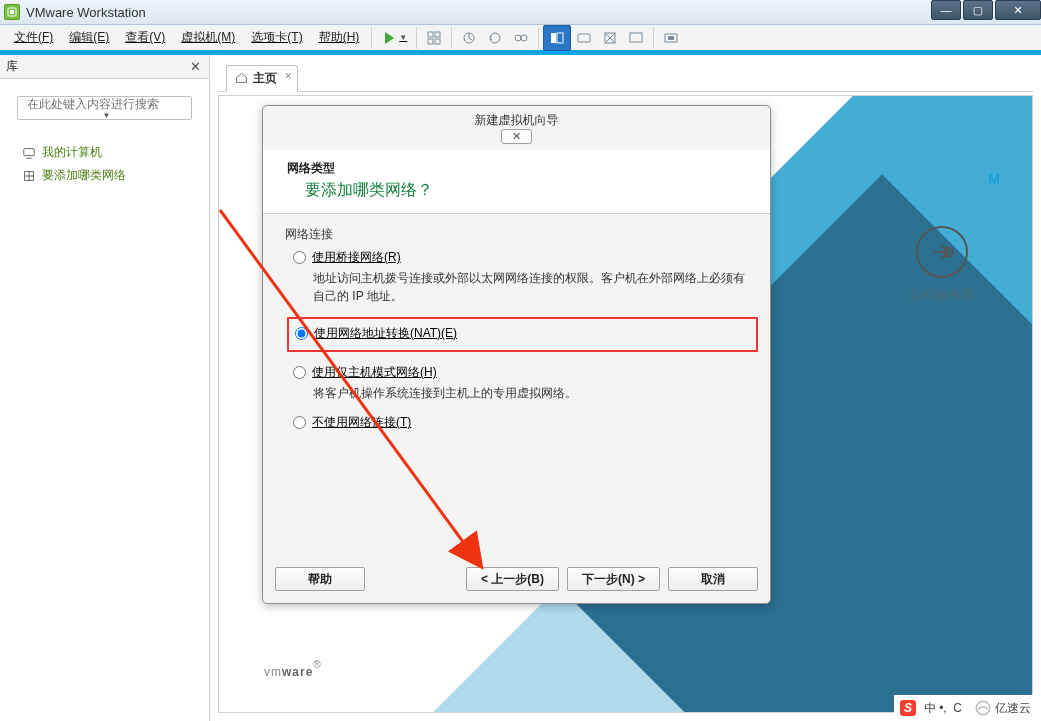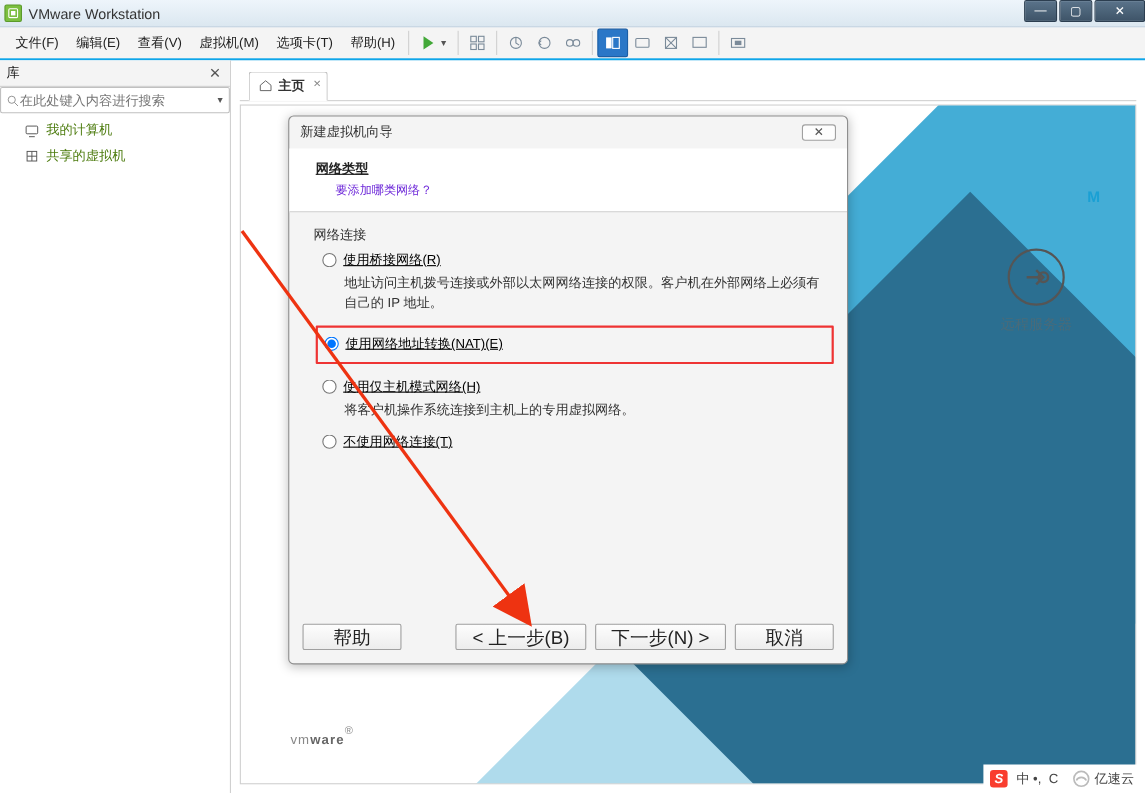--- a/index.html
+++ b/index.html
@@ -6,33 +6,33 @@
   body { background:#fff; width:1041px; height:721px; position:relative; overflow:hidden; }
   
   .titlebar { height:25px; background: linear-gradient(to bottom,#eef5fb,#dbe7f0); border-bottom:1px solid #b0c4d6; display:flex; align-items:center; padding-left:4px; }
   .titlebar .icon-box { width:16px; height:16px; background:#7bbf40; border:1px solid #5a9a2b; border-radius:2px; display:flex; align-items:center; justify-content:center; margin-right:6px; }
   .titlebar .icon-box svg { width:10px; height:10px; }
   .titlebar .title { color:#333; font-size:13px; }
   .winctrl { position:absolute; right:0; top:0; display:flex; }
   .winctrl .btn { width:30px; height:20px; background: linear-gradient(to bottom,#5a738a,#3e5468); border:1px solid #2c3e50; border-radius:2px; margin-left:2px; display:flex; align-items:center; justify-content:center; color:#fff; font-size:11px; cursor:pointer; }
   .winctrl .btn.close { width:46px; background:linear-gradient(to bottom,#5a738a,#3e5468); }
   
-  .menubar { height:30px; background:#f4f4f4; border-bottom:2px solid #0ea5e9; display:flex; align-items:center; padding:0 6px; }
+  .menubar { height:30px; background:#f4f4f4; border-bottom:5px solid #0ea5e9; display:flex; align-items:center; padding:0 6px;text-decoration:underline; }
   .menubar .menu { padding:4px 8px; color:#222; cursor:pointer; }
   .menubar .sep { width:1px; height:22px; background:#d0d0d0; margin:0 4px; }
   .tbbtn { padding:4px 5px; display:flex; align-items:center; justify-content:center; cursor:pointer; border-radius:2px; }
   .tbbtn svg { width:16px; height:16px; }
   .tbbtn .dd { margin-left:2px; font-size:8px; color:#555; }
   
   .main { position:absolute; top:55px; left:0; right:0; bottom:0; display:flex; }
   .sidebar { width:210px; border-right:1px solid #d0d0d0; background:#fff; display:flex; flex-direction:column; }
   .sb-head { height:24px; display:flex; align-items:center; justify-content:space-between; padding:0 6px; border-bottom:1px solid #d0d0d0; background:#f4f4f4; }
   .sb-head .lbl { font-weight:normal; color:#222;}
   .sb-head .x { color:#555; cursor:pointer; font-size:13px; padding:0 2px;}
-  .sb-search { display:flex; align-items:center; border:1px solid #c0c0c0; margin:0; border-radius:2px; height:24px; padding:0 4px;}
+  .sb-search { display:flex; align-items:center; border:1px solid #c0c0c0; margin:17px; border-radius:2px; height:24px; padding:0 4px;flex-direction:column;}
   .sb-search input { flex:1; border:none; outline:none; color:#666; font-size:12px; background:transparent; }
   .sb-search .dd { color:#555; font-size:8px; margin-left:4px; }
   .tree { padding:4px 8px; }
   .tree-item { display:flex; align-items:center; padding:3px 0 3px 14px; color:#4d7c0f; cursor:pointer; }
   .tree-item svg { width:14px; height:14px; margin-right:6px; }
   
   .content { flex:1; position:relative; background:#fff; }
   .tabs { height:28px; border-bottom:1px solid #d0d0d0; display:flex; align-items:flex-end; padding-left:8px; margin:9px 8px 0 8px;}
   .tab { border:1px solid #c0c0c0; border-bottom:1px solid #fff; border-radius:3px 3px 0 0; background:#fff; padding:4px 20px 4px 8px; display:flex; align-items:center; gap:5px; position:relative; bottom:-1px;}
   .tab .home-ico svg { width:13px; height:13px; }
@@ -45,36 +45,36 @@
   .shape2 { position:absolute; right:-180px; bottom:190px; width:460px; height:460px; background:#3aa9d4; transform:rotate(45deg); opacity:0.95; }
   .shape3 { position:absolute; right:170px; bottom:-220px; width:380px; height:380px; background:#a6d7ea; transform:rotate(45deg); opacity:0.9; }
   .vmlogo { position:absolute; left:45px; bottom:30px; color:#888; font-size:22px; letter-spacing:1px; }
   .vmlogo b { font-weight:bold; color:#666; }
   .remote-card { position:absolute; right:25px; top:130px; width:130px; text-align:center; }
   .remote-card .circ { width:52px; height:52px; border:2px solid #555; border-radius:50%; margin:0 auto 8px; display:flex; align-items:center; justify-content:center; }
   .remote-card .txt { color:#496b7a; font-size:13px; }
   .m-badge { position:absolute; right:30px; top:75px; color:#1aa0d4; font-size:14px; font-weight:bold; letter-spacing:2px;}
   
   .dialog { position:absolute; left:262px; top:105px; width:509px; height:499px; background:#f4f4f4; border:1px solid #8e8e8e; border-radius:5px; box-shadow:0 2px 10px rgba(0,0,0,0.25); z-index:10;}
-  .dlg-title { display:flex; justify-content:space-between; align-items:center; padding:6px 10px; }
+  .dlg-title { display:flex; justify-content:space-between; align-items:center; padding:6px 10px;flex-direction:column; }
   .dlg-title .t { font-size:12px; color:#333; }
   .dlg-close { border:1px solid #a0a0a0; border-radius:3px; padding:0px 10px; background:#fdfdfd; cursor:pointer; font-size:11px; color:#555;}
   .dlg-header { background:#fff; border-bottom:1px solid #d0d0d0; padding:10px 16px 12px 24px; }
-  .dlg-header .h { font-weight:bold; font-size:12px; color:#222;text-decoration:underline; }
-  .dlg-header .sub { color:#6d28d9; font-size:11px; padding-left:18px; padding-top:3px;}
+  .dlg-header .h { font-weight:bold; font-size:12px; color:#222; }
+  .dlg-header .sub { color:#15803d; font-size:16px; padding-left:18px; padding-top:3px;}
   .dlg-body { padding:12px 16px 0 22px; }
   .group-label { font-size:12px; color:#333; margin-bottom:6px; }
   .opt { padding-left:8px; margin-bottom:12px; }
   .opt label { display:flex; align-items:flex-start; gap:6px; cursor:pointer;text-decoration:underline; }
   .opt input[type=radio]{ margin-top:2px; }
   .opt .desc { color:#333; padding-left:20px; padding-top:3px; line-height:1.5;}
   .opt.highlight { border:2px solid #e33; padding:6px 6px 8px 6px; border-radius:1px; margin-left:2px; margin-right:-4px;}
   .dlg-buttons { position:absolute; left:12px; right:12px; bottom:12px; display:flex; gap:8px; }
   .dlg-buttons .spacer { flex:1; }
-  .dlg-buttons button { height:24px; padding:0 14px; border:1px solid #a0a0a0; border-radius:2px; background:linear-gradient(to bottom,#fdfdfd,#ededed); cursor:pointer; font-size:17px; color:#222; min-width:90px;}
+  .dlg-buttons button { height:24px; padding:0 14px; border:1px solid #a0a0a0; border-radius:2px; background:linear-gradient(to bottom,#fdfdfd,#ededed); cursor:pointer; font-size:12px; color:#222; min-width:90px;font-weight:bold;}
   .arrow-svg { position:absolute; left:180px; top:190px; pointer-events:none; z-index:11;}
   
   .tray { position:absolute; right:0; bottom:0; display:flex; align-items:center; height:26px; gap:4px; padding:0 6px; background:#fff;}
   .tray .pill { display:flex; align-items:center; gap:3px; font-size:12px; color:#444; padding:2px 4px;}
   .tray .s-icon { width:16px; height:16px; background:#f93e2f; color:#fff; display:flex; align-items:center; justify-content:center; border-radius:3px; font-weight:bold; font-style:italic;}
 </style>
 </head>
 <body>
 
 <div class="titlebar">
@@ -188,21 +188,21 @@
             <line x1="5" y1="14" x2="11" y2="14" stroke="#555"></line>
           </svg>
         <span>我的计算机</span>
       </div>
       <div class="tree-item">
         <svg viewBox="0 0 16 16">
             <rect x="3" y="3" width="10" height="10" fill="none" stroke="#555"></rect>
             <line x1="8" y1="3" x2="8" y2="13" stroke="#555"></line>
             <line x1="3" y1="8" x2="13" y2="8" stroke="#555"></line>
           </svg>
-        <span>共享的虚拟机</span>
+        <span>要添加哪类网络</span>
       </div>
     </div>
   </div>
 
   <div class="content">
     <div class="tabs">
       <div class="tab">
         <span class="home-ico"><svg viewBox="0 0 16 16">
               <path d="M2 8l6-5 6 5v6H2z" fill="none" stroke="#555"></path>
             </svg></span>

